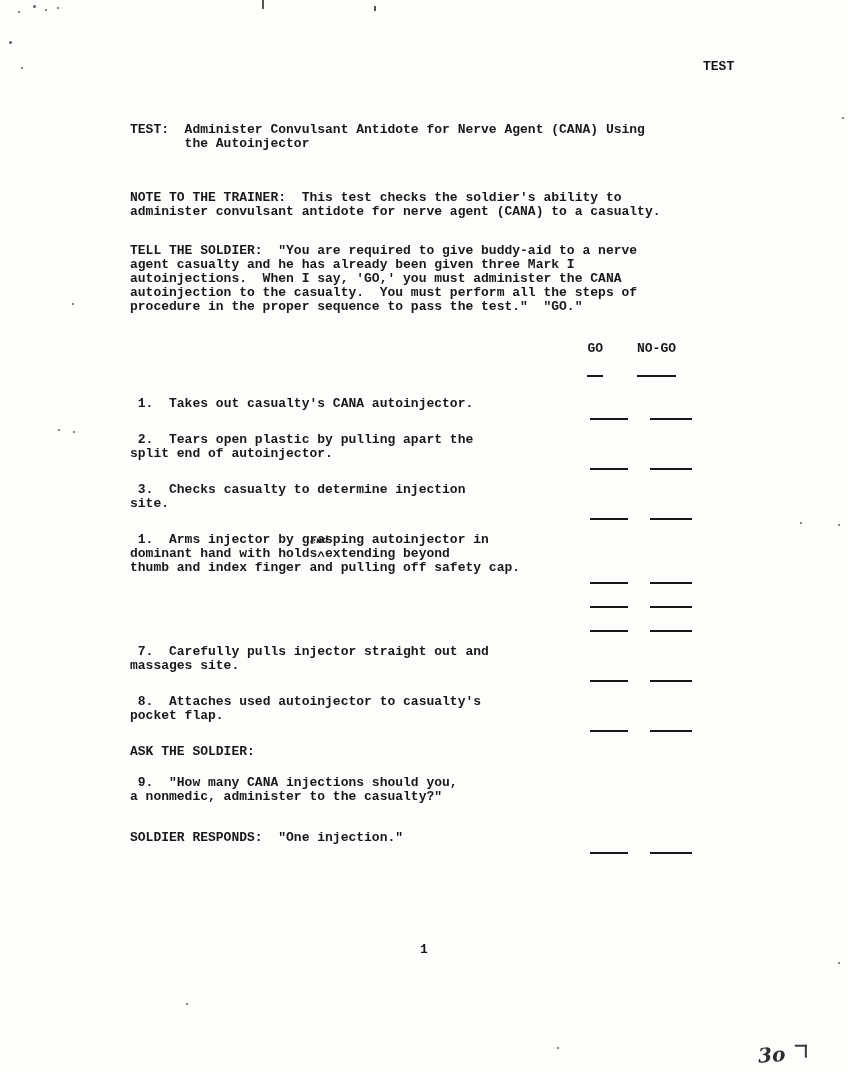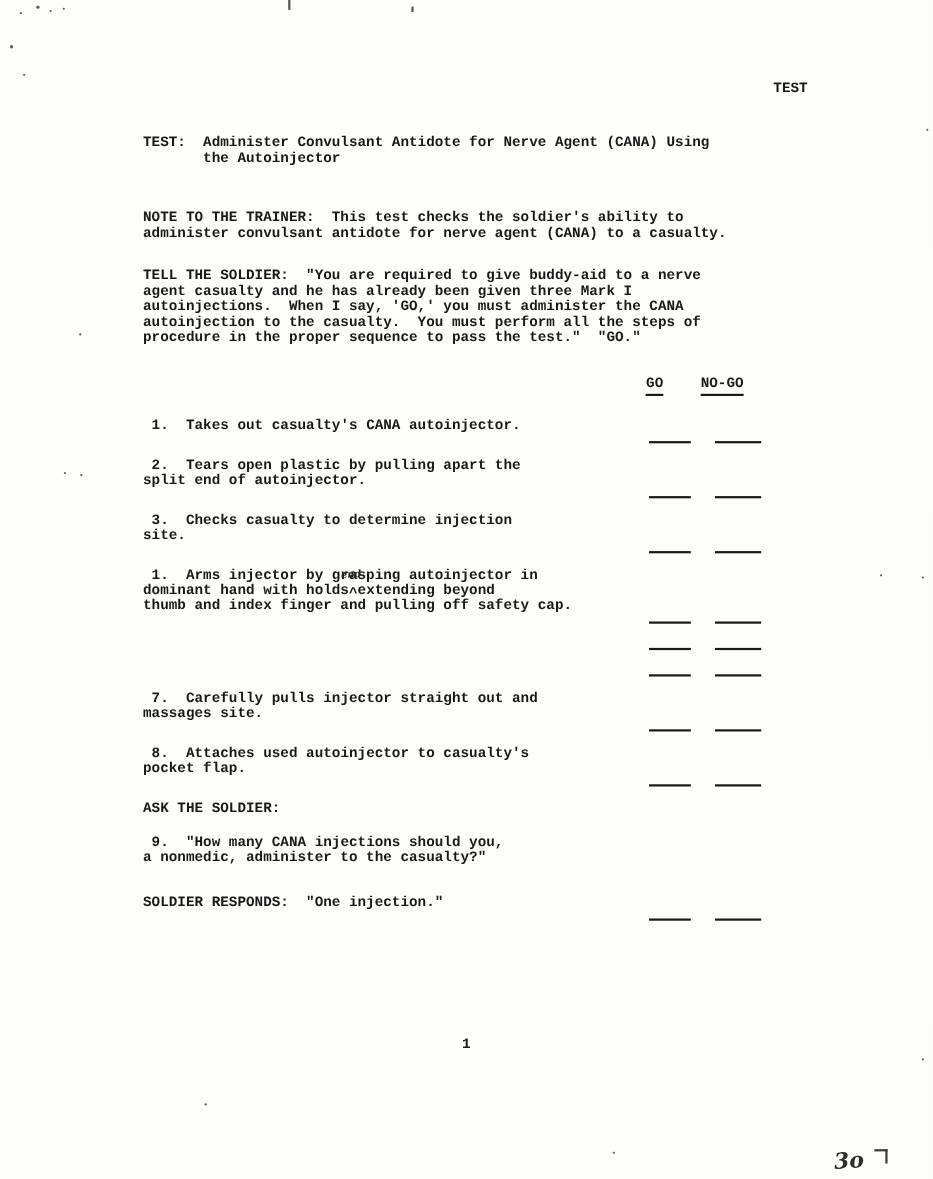--- a/index.html
+++ b/index.html
@@ -14,21 +14,21 @@
     color: #181818;
     overflow: hidden;
   }
   .pre {
     white-space: pre-wrap;
     font-size: 13px;
     line-height: 14px;
   }
   .corner-label {
     position: absolute;
-    top: 74px;
+    top: 60px;
     left: 703px;
     font-size: 13px;
     line-height: 14px;
   }
   .content {
     position: absolute;
     left: 130px;
     top: 123px;
     width: 562px;
   }
@@ -36,21 +36,21 @@
   .note-block    { margin-bottom: 25px; }
   .tell-block    { margin-bottom: 28px; }
 
   .cols-header {
     display: flex;
     justify-content: flex-end;
     margin-bottom: 20px;
     font-size: 13px;
     line-height: 14px;
   }
-  .col-label { border-bottom: 2px solid #181818; padding-bottom: 2px; }
+  .col-label { border-bottom: 2px solid #181818; padding-bottom: 19px; }
   .col-go    { margin-right: 34px; }
   .col-nogo  { margin-right: 16px; }
 
   .item {
     display: flex;
     align-items: flex-end;
     margin-bottom: 22px;
   }
   .item-text { width: 460px; }
   .blanks {

